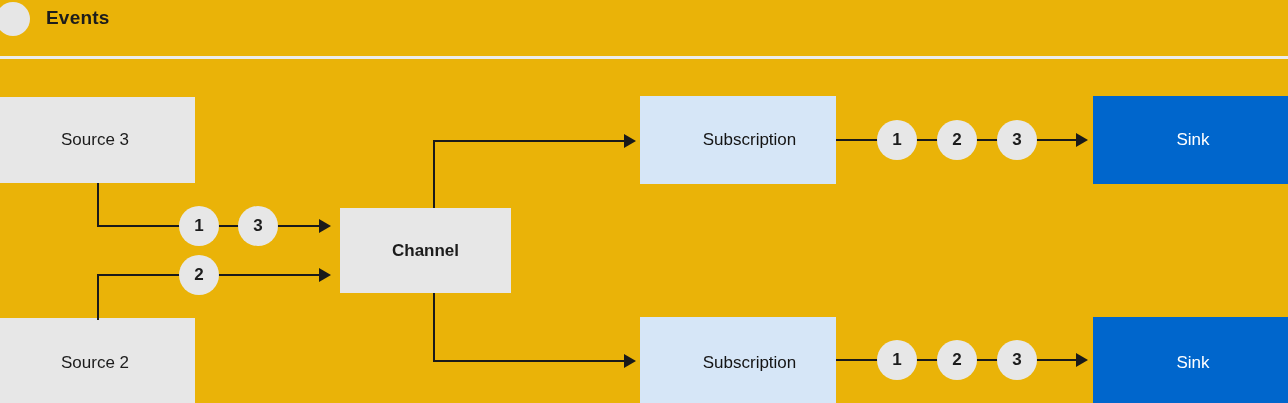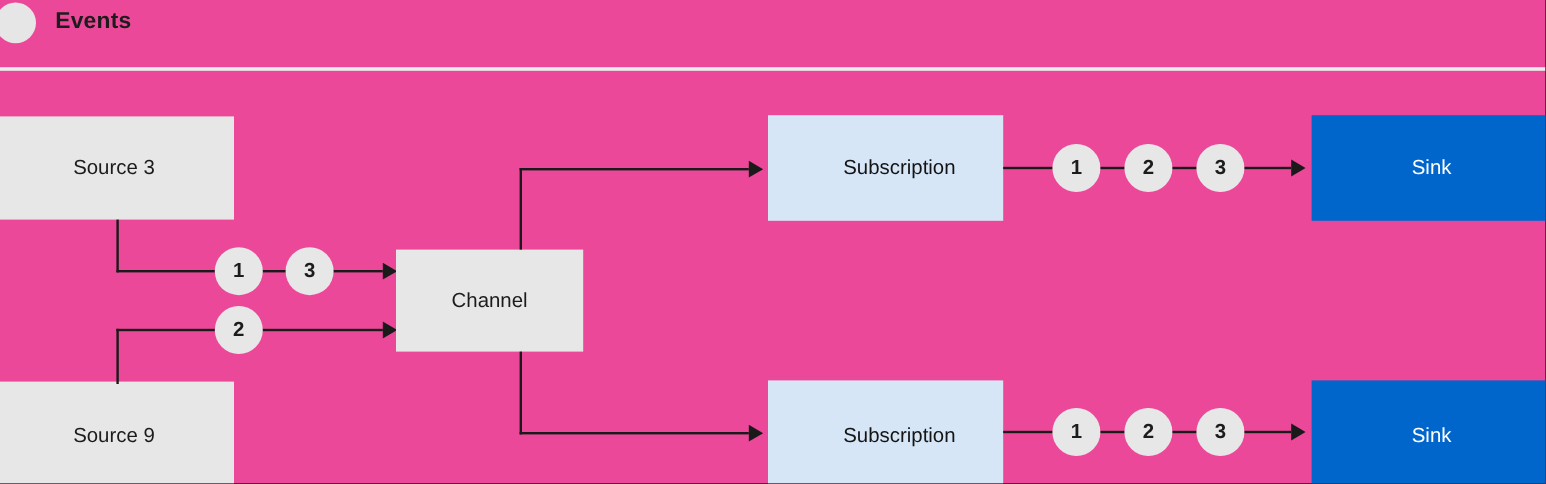--- a/index.html
+++ b/index.html
@@ -7,21 +7,21 @@
     padding: 0;
     background: #000000;
   }
   body {
     font-family: "Liberation Sans", sans-serif;
   }
   #canvas {
     position: relative;
     width: 1288px;
     height: 403px;
-    background: #ec4899;
+    background: #eab308;
     overflow: hidden;
   }
   
   .legend-dot {
     position: absolute;
     left: -4px;
     top: 2px;
     width: 34px;
     height: 34px;
     border-radius: 50%;
@@ -103,30 +103,30 @@
   </div>
 
   <div class="edge v" style="left:97px; top:183px; height:44px;"></div>
   <div class="edge h" style="left:97px; top:225px; width:222px;"></div>
   <div class="arrow" style="left:319px; top:219px;"></div>
 
   <div class="event" style="left:179px; top:206px;">1</div>
   <div class="event" style="left:238px; top:206px;">3</div>
 
   <div class="node grey" style="left:-5px; top:318px; width:200px; height:90px;">
-    <span>Source 9</span>
+    <span>Source 2</span>
   </div>
 
   <div class="edge v" style="left:97px; top:274px; height:46px;"></div>
   <div class="edge h" style="left:97px; top:274px; width:222px;"></div>
   <div class="arrow" style="left:319px; top:268px;"></div>
 
   <div class="event" style="left:179px; top:255px;">2</div>
 
-  <div class="node grey" style="left:330px; top:208px; width:156px; height:85px;">
+  <div class="node grey" style="left:340px; top:208px; width:171px; height:85px;font-weight:bold;">
     <span>Channel</span>
   </div>
 
   <div class="edge v" style="left:433px; top:140px; height:68px;"></div>
   <div class="edge h" style="left:433px; top:140px; width:191px;"></div>
   <div class="arrow" style="left:624px; top:134px;"></div>
 
   <div class="edge v" style="left:433px; top:293px; height:69px;"></div>
   <div class="edge h" style="left:433px; top:360px; width:191px;"></div>
   <div class="arrow" style="left:624px; top:354px;"></div>

